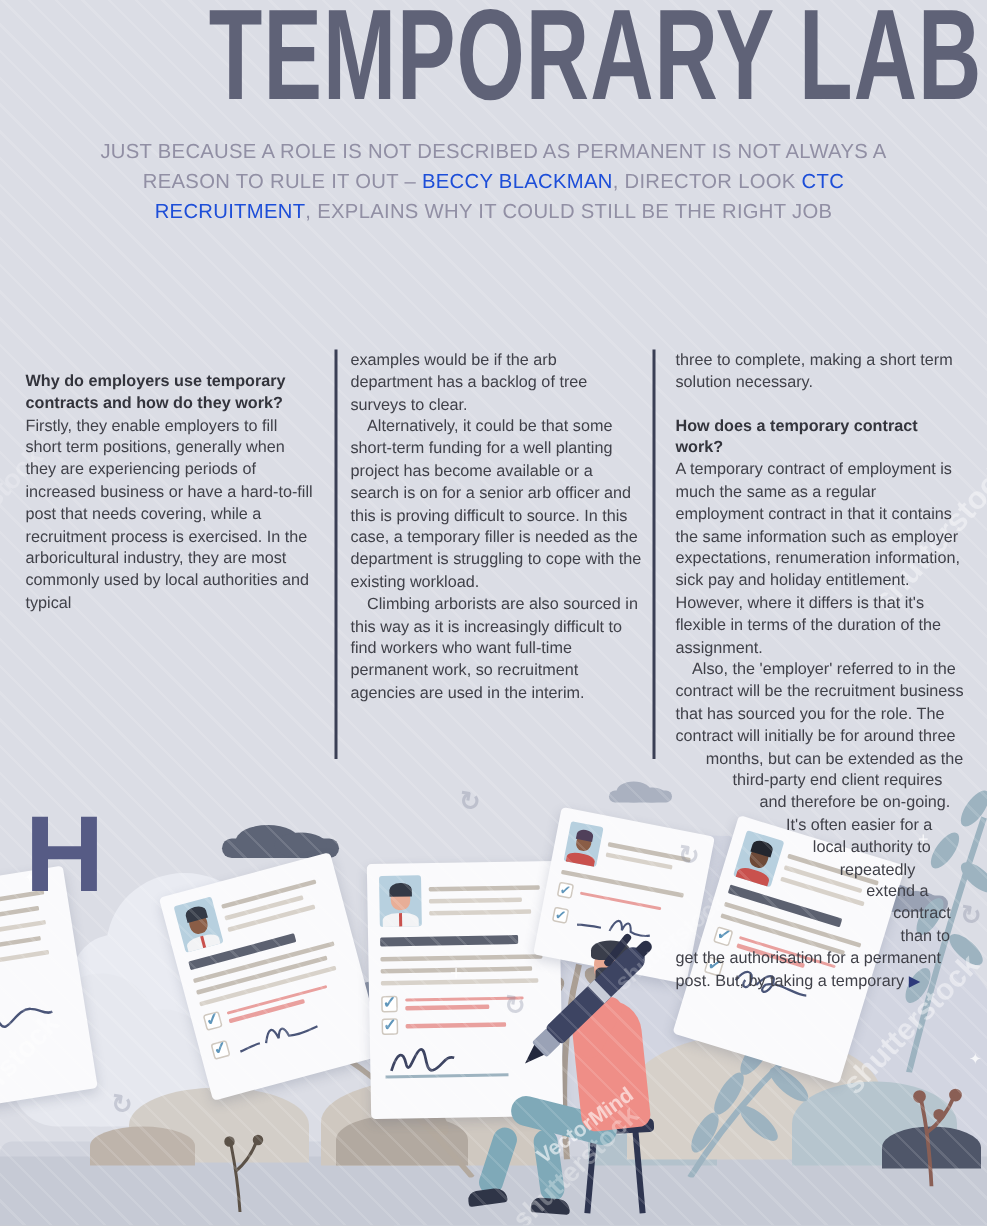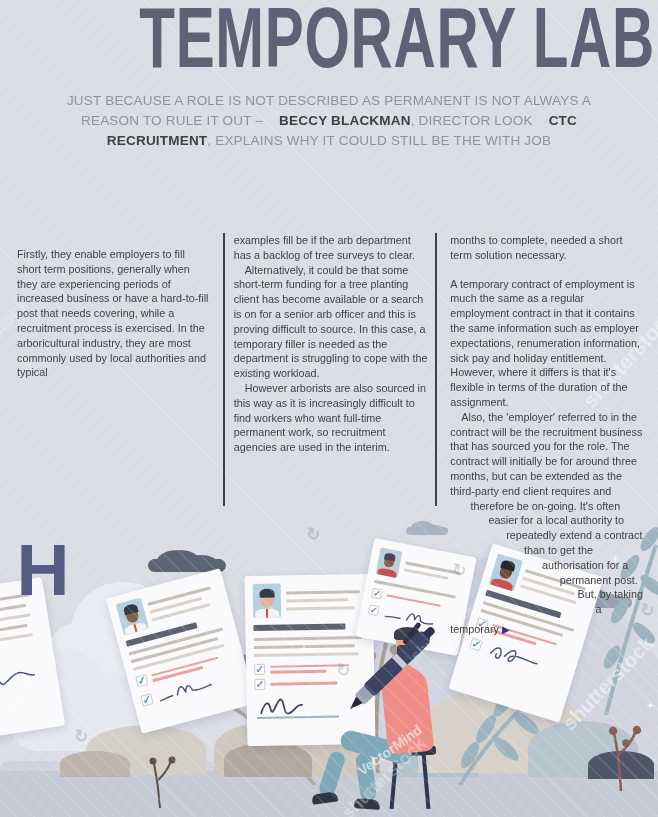--- a/index.html
+++ b/index.html
@@ -11,21 +11,21 @@
     color:#404149;
   }
   
   .title-block { position:absolute; top:6px; left:0; width:658px; text-align:center; z-index:5; }
   .title-line1 { display:inline-block; font-size:82px; line-height:.85; font-weight:400;
     color:#9a97ad; transform:scaleX(.64); letter-spacing:1px; white-space:nowrap; }
   .title-line2 { display:inline-block; font-size:86px; line-height:.92; font-weight:700;
     color:#5f6277; transform:scaleX(.68); letter-spacing:1px; white-space:nowrap; margin-top:-8px; }
   .standfirst { width:566px; margin:14px auto 0; text-align:center;
     font-size:13.5px; line-height:1.48; letter-spacing:.2px; color:#918fa4; font-weight:500; }
-  .standfirst b { color:#404040; font-weight:700;margin-left:12px; }
+  .standfirst b { color:#1d4ed8; font-weight:400; }
   
   .article { position:absolute; left:17px; top:233px; width:628px; display:flex; gap:22px; z-index:4; }
   .col { width:195px; font-size:10.8px; line-height:14.8px; }
   .col p { margin:0; }
   .col p.indent { text-indent:11px; }
   .col .gap { height:14px; }
   .col h3 { font-size:10.8px; line-height:14.8px; font-weight:700; color:#33343c; }
   .dropcap { float:left; width:42px; height:58px; font-size:72px; line-height:56px;
     font-weight:700; color:#565b85; transform:scaleX(1.02); margin:3px 7px 2px 0; }
   .divider { position:absolute; top:0; width:2px; height:273px; background:#3a3f55; z-index:4; }
@@ -354,44 +354,46 @@
   <span class="loopicon" style="left:74px; top:726px;">↻</span>
   <span class="loopicon" style="left:640px; top:600px;">↻</span>
   <span class="loopicon" style="left:452px; top:560px;">↻</span>
   <span class="sparkle" style="left:300px; top:640px; font-size:14px;">+</span>
   <span class="sparkle" style="left:612px; top:552px; font-size:12px;">+</span>
   <span class="sparkle" style="left:646px; top:700px; font-size:10px;">✦</span>
   <span class="sparkle" style="left:16px; top:580px; font-size:9px;">✦</span>
 
   <div class="title-block">
     <div><span class="title-line2">TEMPORARY LABEL</span></div>
-    <p class="standfirst"><span>JUST BECAUSE A ROLE IS NOT DESCRIBED AS PERMANENT IS NOT ALWAYS A REASON TO RULE IT OUT – </span><b>BECCY BLACKMAN</b><span>, DIRECTOR LOOK </span><b>CTC RECRUITMENT</b><span>, EXPLAINS WHY IT COULD STILL BE THE WITH JOB</span></p>
+    <p class="standfirst"><span>JUST BECAUSE A ROLE IS NOT DESCRIBED AS PERMANENT IS NOT ALWAYS A REASON TO RULE IT OUT – </span><b>BECCY BLACKMAN</b><span>, DIRECTOR LOOK </span><b>CTC RECRUITMENT</b><span>, EXPLAINS WHY IT COULD STILL BE THE RIGHT JOB</span></p>
   </div>
 
   <div class="article">
     <div class="divider d1"></div>
     <div class="divider d2"></div>
 
     <div class="col">
       <div class="sp-r"></div>
       <div class="stair-r"></div>
       <span class="dropcap">H</span>
       <div class="gap"></div>
+      <h3>Why do employers use temporary contracts and how do they work?</h3>
       <p>Firstly, they enable employers to fill short term positions, generally when they are experiencing periods of increased business or have a hard-to-fill post that needs covering, while a recruitment process is exercised. In the arboricultural industry, they are most commonly used by local authorities and typical</p>
     </div>
 
     <div class="col">
-      <p>examples fill be if the arb department has a backlog of tree surveys to clear.</p>
-      <p class="indent">Alternatively, it could be that some short-term funding for a tree planting client has become available or a search is on for a senior arb officer and this is proving difficult to source. In this case, a temporary filler is needed as the department is struggling to cope with the existing workload.</p>
-      <p class="indent">However arborists are also sourced in this way as it is increasingly difficult to find workers who want full-time permanent work, so recruitment agencies are used in the interim.</p>
+      <p>examples would be if the arb department has a backlog of tree surveys to clear.</p>
+      <p class="indent">Alternatively, it could be that some short-term funding for a well planting project has become available or a search is on for a senior arb officer and this is proving difficult to source. In this case, a temporary filler is needed as the department is struggling to cope with the existing workload.</p>
+      <p class="indent">Climbing arborists are also sourced in this way as it is increasingly difficult to find workers who want full-time permanent work, so recruitment agencies are used in the interim.</p>
     </div>
 
     <div class="col">
       <div class="sp-l"></div>
       <div class="stair-l"></div>
-      <p>months to complete, needed a short term solution necessary.</p>
+      <p>three to complete, making a short term solution necessary.</p>
       <div class="gap"></div>
+      <h3>How does a temporary contract work?</h3>
       <p>A temporary contract of employment is much the same as a regular employment contract in that it contains the same information such as employer expectations, renumeration information, sick pay and holiday entitlement. However, where it differs is that it's flexible in terms of the duration of the assignment.</p>
       <p class="indent"><span>Also, the 'employer' referred to in the contract will be the recruitment business that has sourced you for the role. The contract will initially be for around three months, but can be extended as the third-party end client requires and therefore be on-going. It's often easier for a local authority to repeatedly extend a contract than to get the authorisation for a permanent post. But, by taking a temporary </span><span class="next-arrow">▶</span></p>
     </div>
   </div>
 
 </div>
 
 </body></html>

